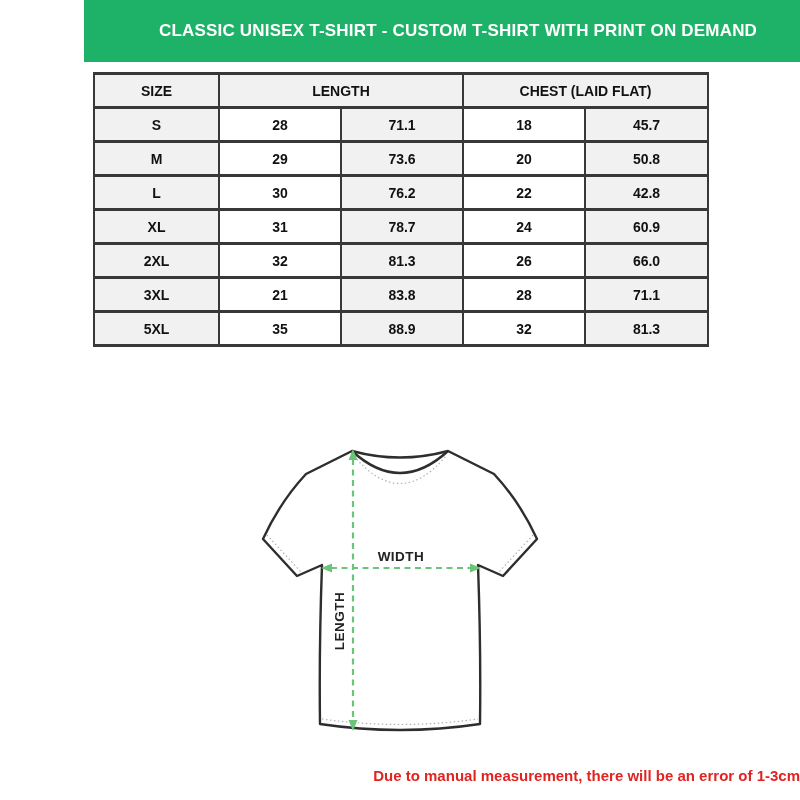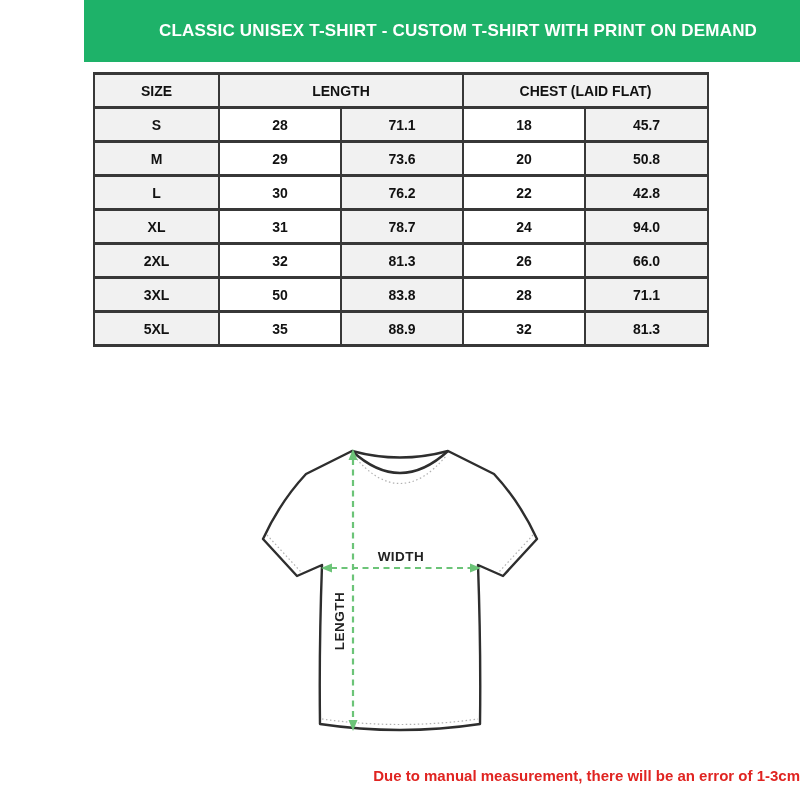--- a/index.html
+++ b/index.html
@@ -70,32 +70,32 @@
       <td class="w">30</td>
       <td class="g">76.2</td>
       <td class="w">22</td>
       <td class="g">42.8</td>
     </tr>
     <tr>
       <td class="g">XL</td>
       <td class="w">31</td>
       <td class="g">78.7</td>
       <td class="w">24</td>
-      <td class="g">94.0</td>
+      <td class="g">60.9</td>
     </tr>
     <tr>
       <td class="g">2XL</td>
       <td class="w">32</td>
       <td class="g">81.3</td>
       <td class="w">26</td>
       <td class="g">66.0</td>
     </tr>
     <tr>
       <td class="g">3XL</td>
-      <td class="w">50</td>
+      <td class="w">21</td>
       <td class="g">83.8</td>
       <td class="w">28</td>
       <td class="g">71.1</td>
     </tr>
     <tr>
       <td class="g">5XL</td>
       <td class="w">35</td>
       <td class="g">88.9</td>
       <td class="w">32</td>
       <td class="g">81.3</td>

